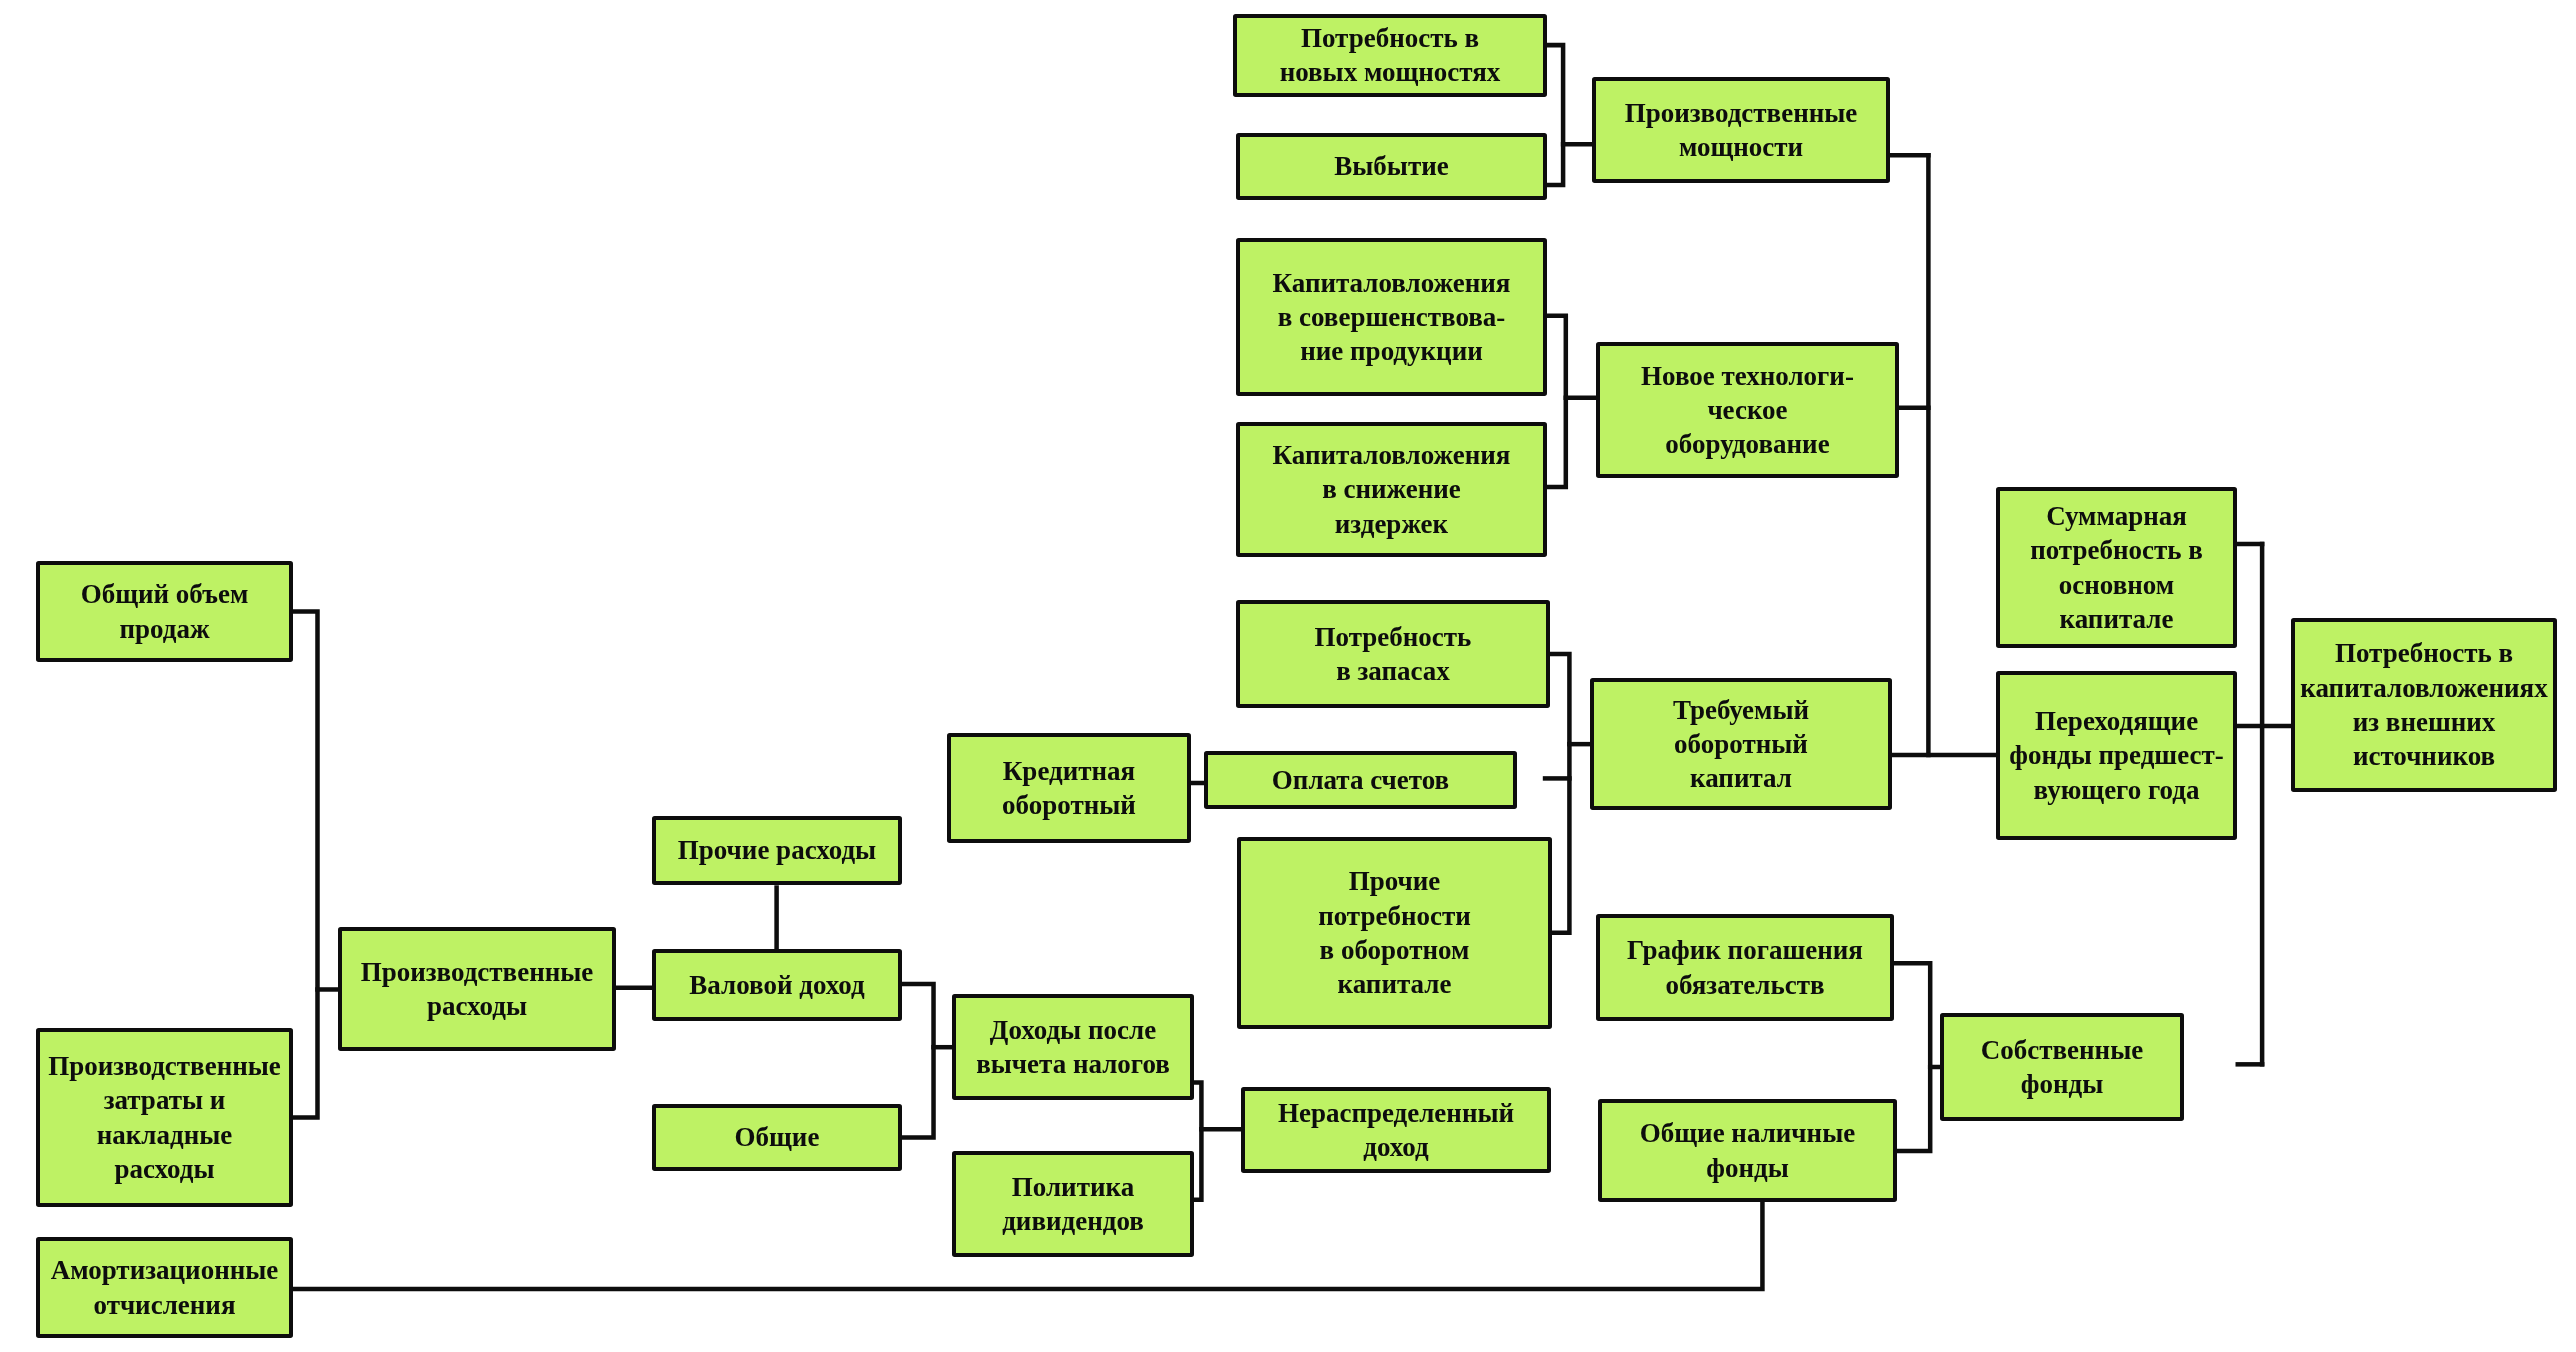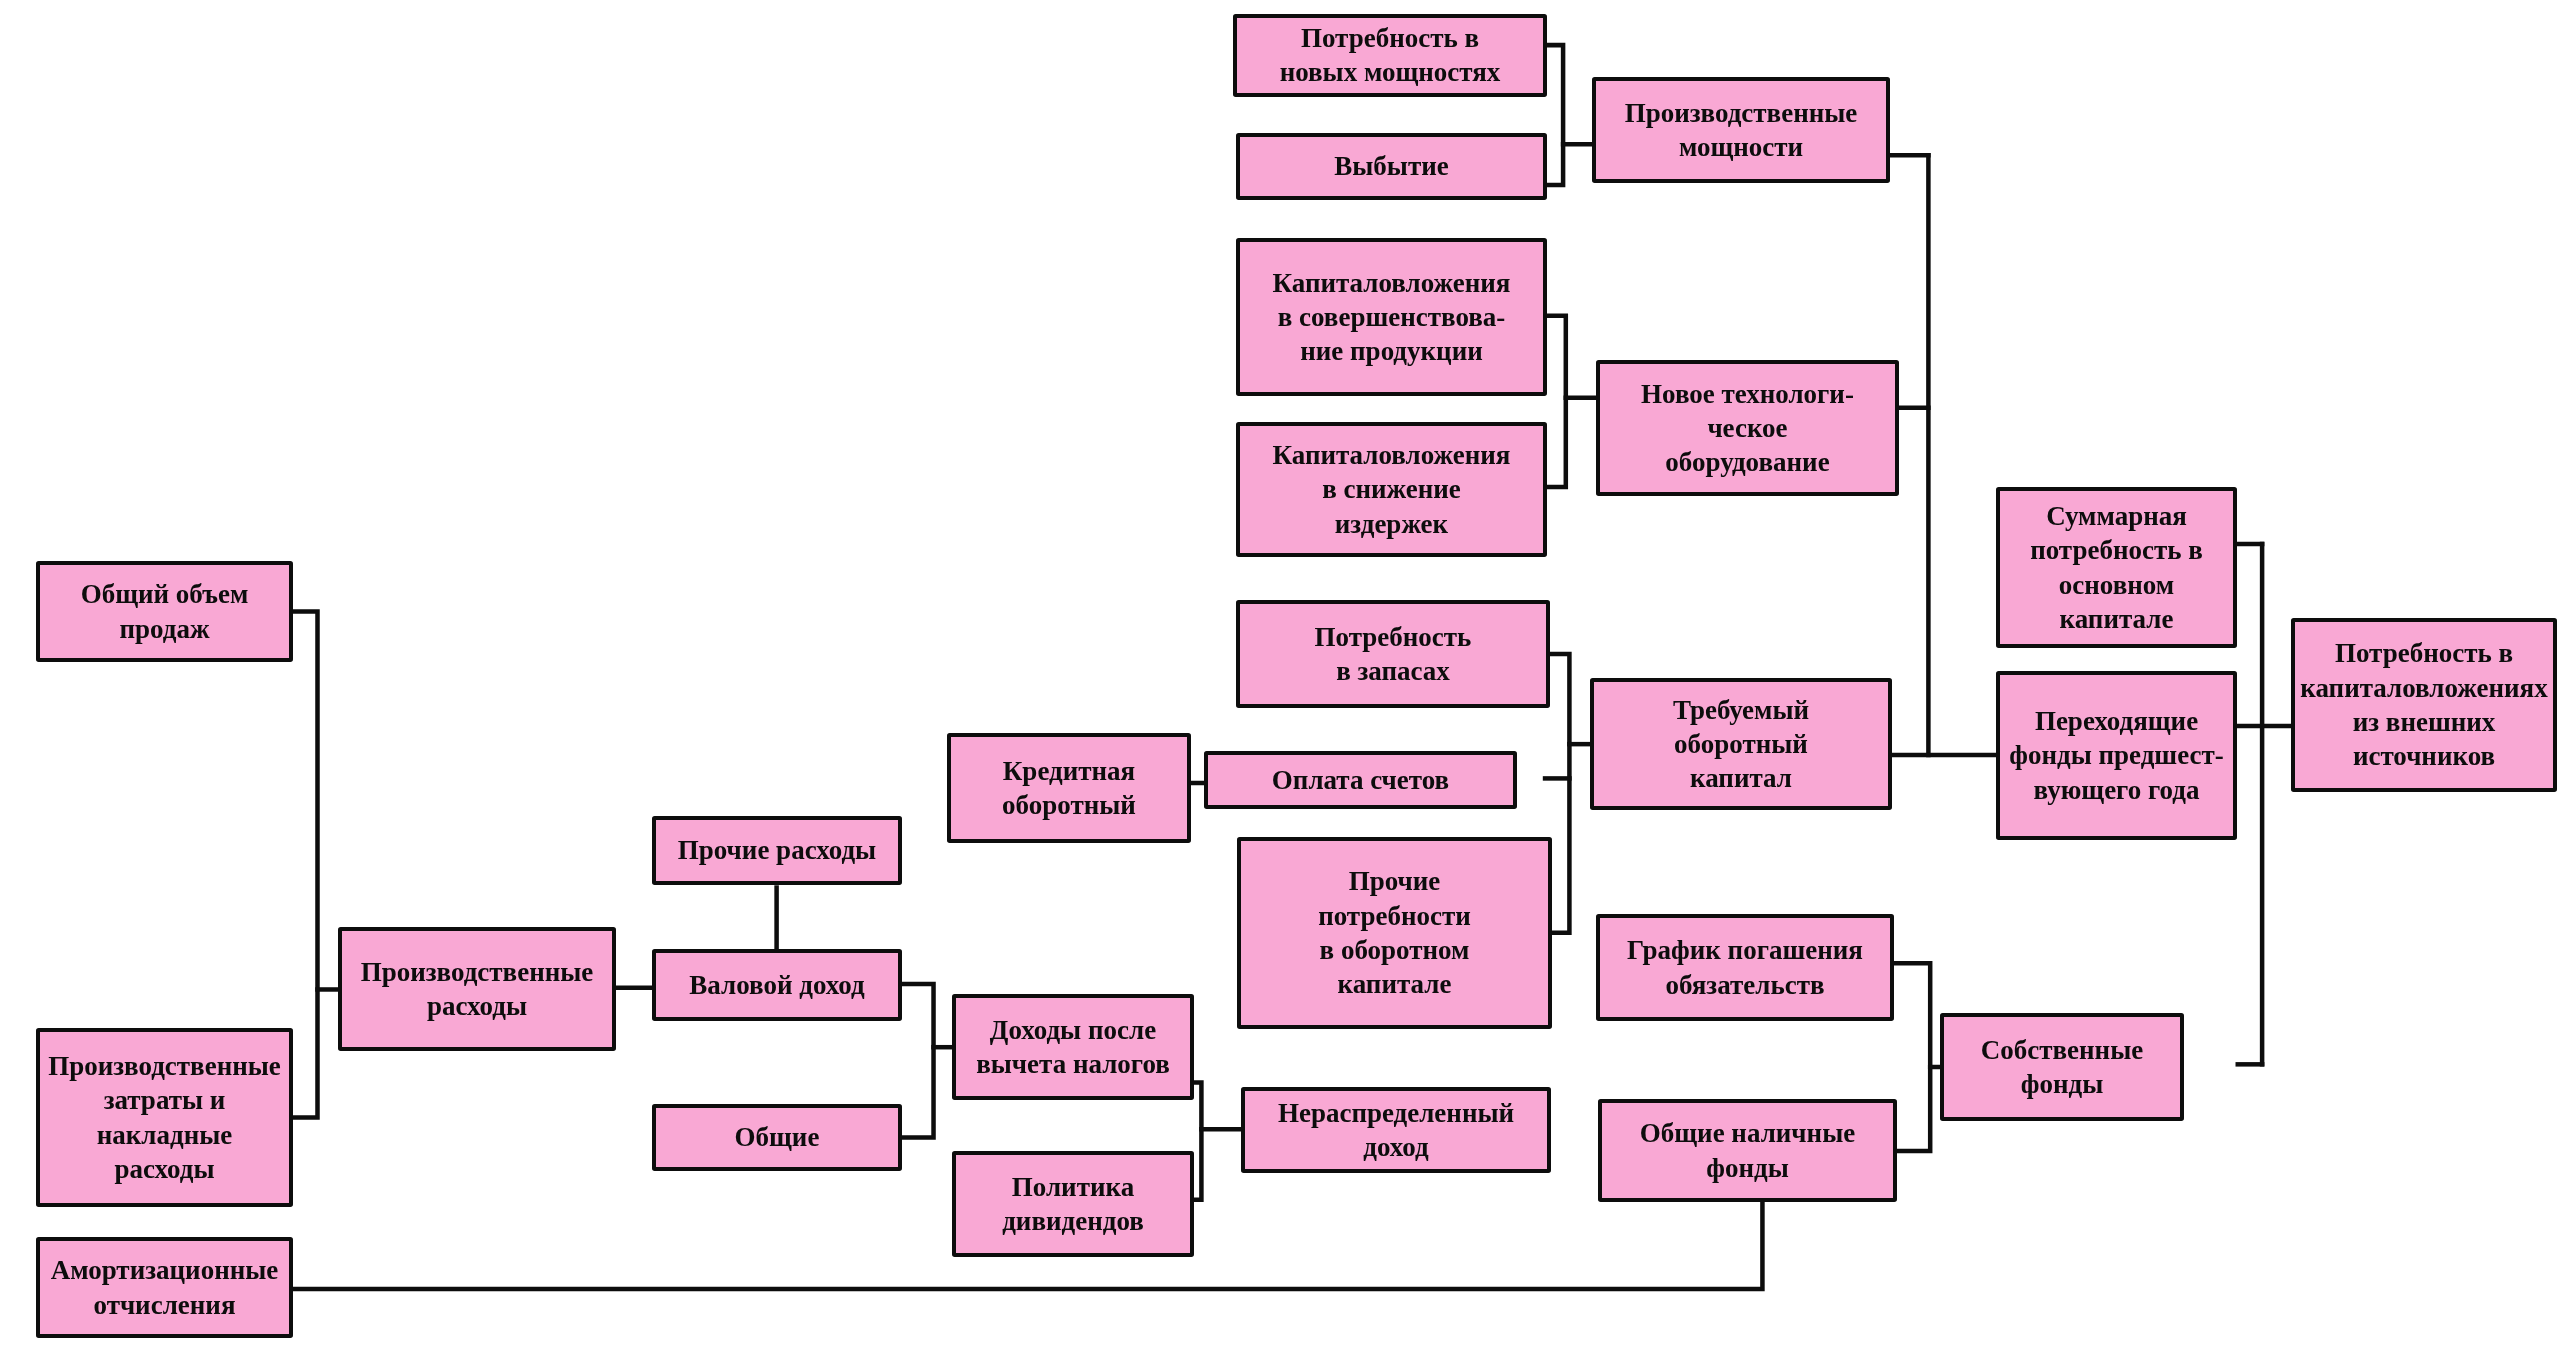--- a/index.html
+++ b/index.html
@@ -20,21 +20,21 @@
     left: 0;
     top: 0;
     width: 2576px;
     height: 1353px;
   }
   .node {
     position: absolute;
     box-sizing: border-box;
     border: 4.5px solid #0d0d0d;
     border-radius: 2.7px;
-    background: #f9a8d4;
+    background: #bef264;
     display: flex;
     align-items: center;
     justify-content: center;
     text-align: center;
     z-index: 2;
   }
   .node .lbl {
     white-space: pre-line;
     font-weight: 700;
     font-size: 27px;
@@ -168,21 +168,21 @@
 капитале</span>
     </div>
   <div class="node" style="left:1241px; top:1087px; width:310px; height:86px;">
       <span class="lbl">Нераспределенный
 доход</span>
     </div>
   <div class="node" style="left:1592px; top:77px;   width:298px; height:106px;">
       <span class="lbl">Производственные
 мощности</span>
     </div>
-  <div class="node" style="left:1596px; top:360px;  width:303px; height:136px;">
+  <div class="node" style="left:1596px; top:342px;  width:303px; height:136px;">
       <span class="lbl">Новое технологи-
 ческое
 оборудование</span>
     </div>
   <div class="node" style="left:1590px; top:678px;  width:302px; height:132px;">
       <span class="lbl">Требуемый
 оборотный
 капитал</span>
     </div>
   <div class="node" style="left:1596px; top:914px; width:298px; height:107px;">

